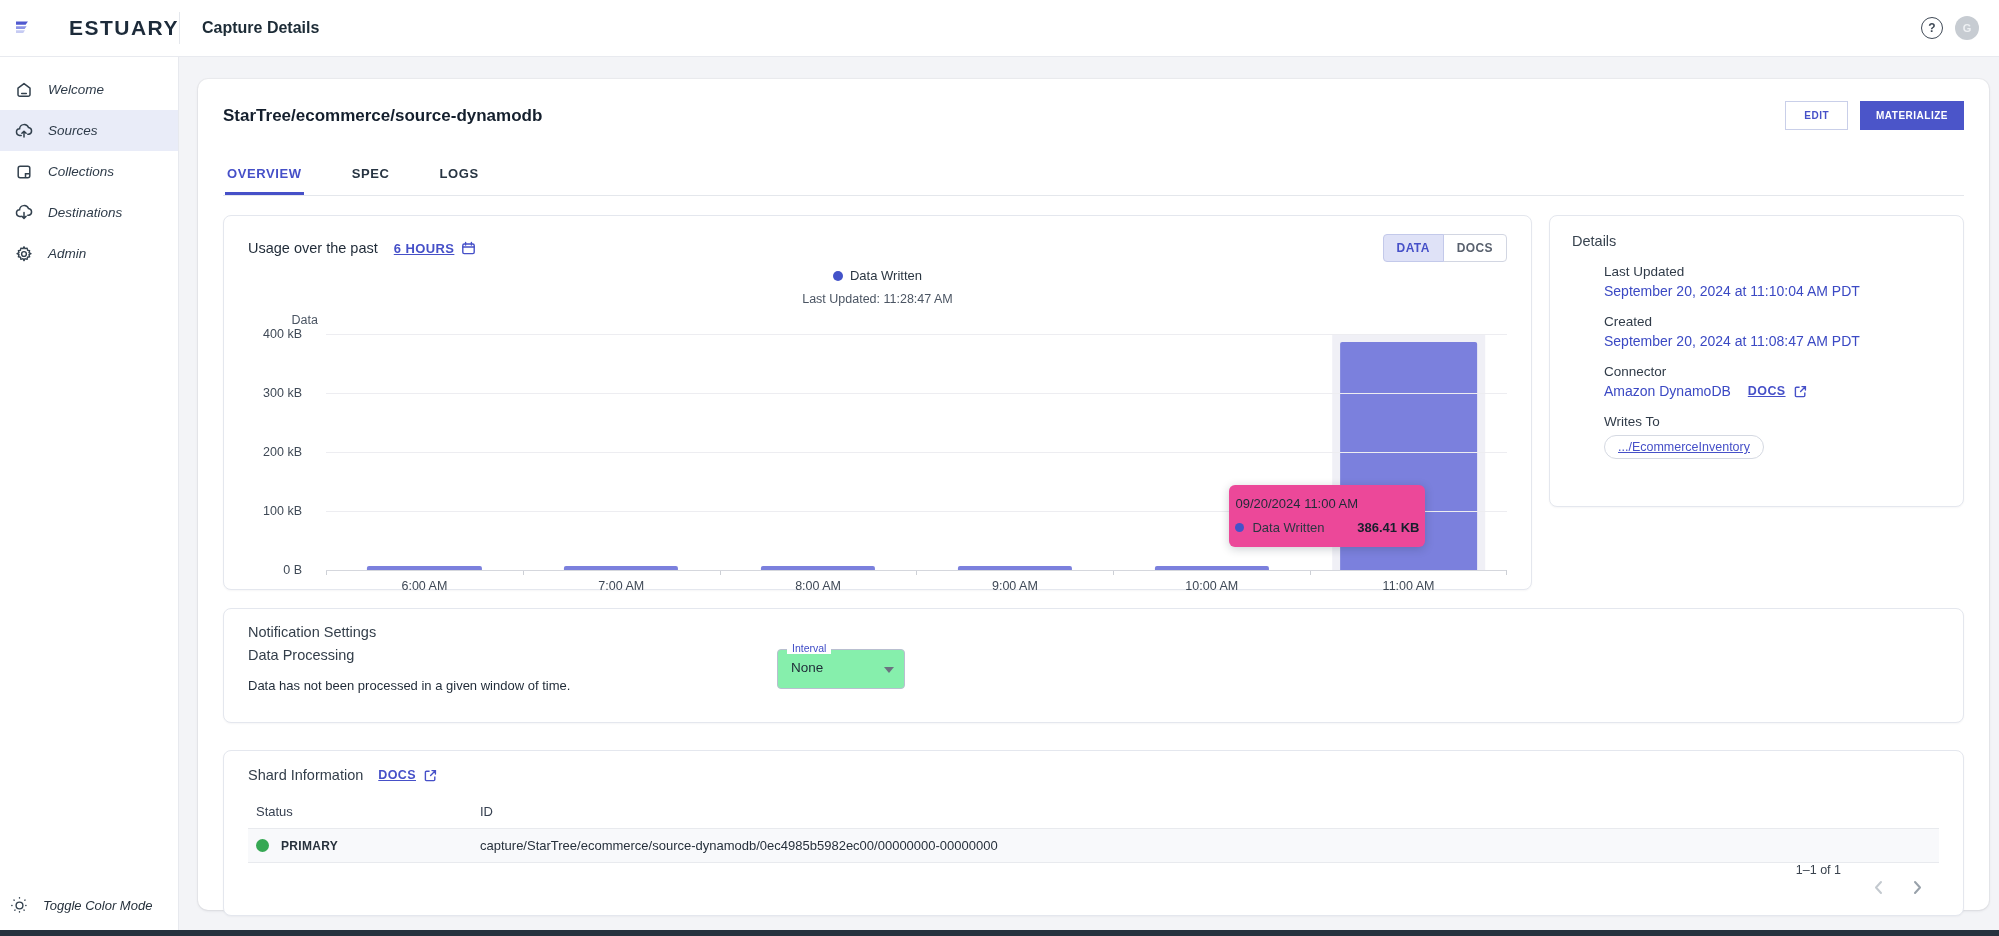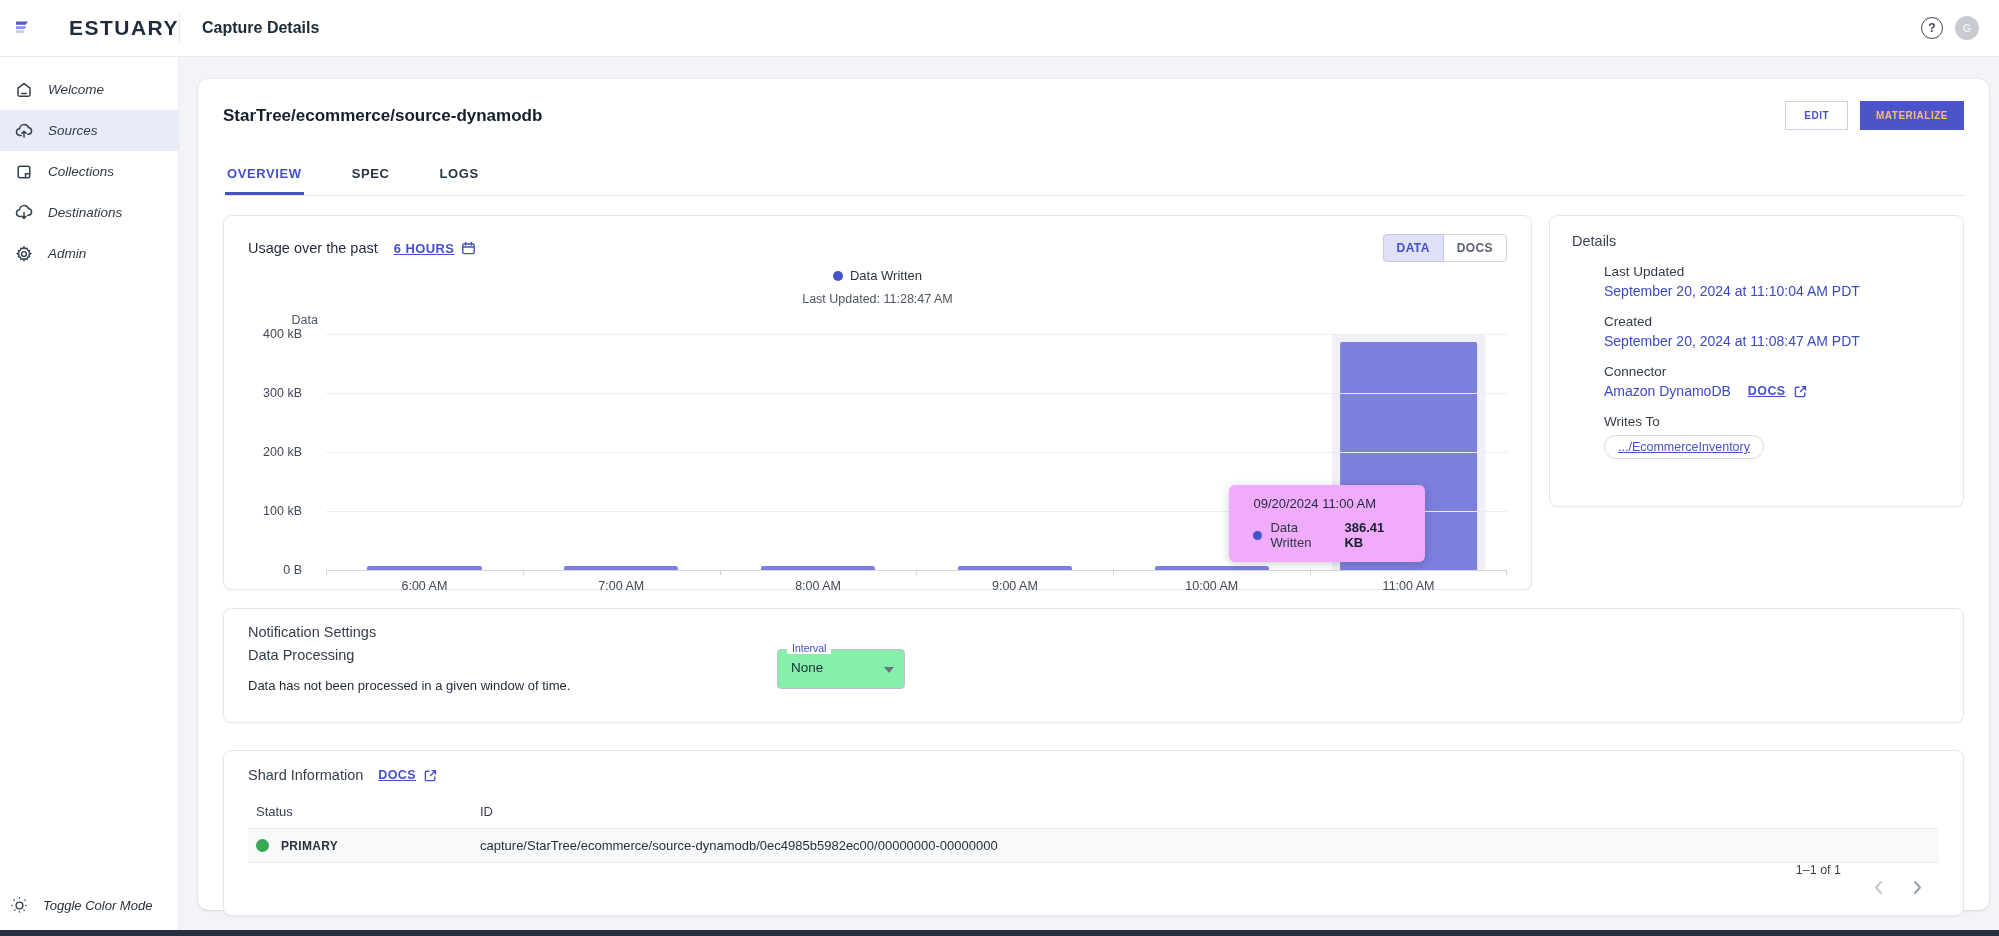--- a/index.html
+++ b/index.html
@@ -39,21 +39,21 @@
     background:#f3f4f7; overflow:hidden; }
   .big-card { margin:21px 10px 0 18px; width:1791px; height:831px;
     background:#fff; border-radius:10px; box-shadow:0 1px 3px rgba(16,24,40,.10), 0 0 0 1px rgba(16,24,40,.03);
     padding:22px 25px; position:relative; }
   .title-row { display:flex; align-items:center; justify-content:space-between; }
   .page-title { font-size:17px; font-weight:700; color:#141f2d; }
   .title-actions { display:flex; gap:12px; }
   .btn { font-family:inherit; font-size:10px; font-weight:700; letter-spacing:.5px;
     border-radius:0; padding:8px 18px; cursor:pointer; }
   .btn-outline { background:#fff; color:#4650c8; border:1px solid #c9cfe9; }
-  .btn-primary { background:#4b55c9; color:#fdba74; border:1px solid #4b55c9; padding:8px 15px; }
+  .btn-primary { background:#4b55c9; color:#ffffff; border:1px solid #4b55c9; padding:8px 15px; }
   .tabs { margin-top:24px; border-bottom:1px solid #e4e7ec; display:flex; gap:46px; padding-left:2px; }
   .tab { font-size:13px; font-weight:700; letter-spacing:.6px; padding:12px 2px 11px;
     color:#273442; border-bottom:3px solid transparent; cursor:pointer; }
   .tab.active { color:#4650c8; border-bottom-color:#4650c8; }
   
   .content-row { margin-top:19px; display:flex; gap:17px; align-items:flex-start; }
   .panel { background:#fff; border:1px solid #e4e7ee; border-radius:8px; box-shadow:0 1px 2px rgba(16,24,40,.04); }
   .chart-card { width:1309px; height:375px; padding:18px 24px 10px; position:relative; }
   .details-card { width:415px; min-height:292px; padding:17px 22px 22px; }
   .notif-card { margin-top:18px; width:1741px; height:115px; padding:15px 24px; position:relative; }
@@ -87,22 +87,22 @@
   .slot { flex:1; position:relative; }
   .slot::after { content:""; position:absolute; bottom:-5px; left:0; width:1px; height:5px; background:#cdd0d6; }
   #plot::after { content:""; position:absolute; bottom:-5px; right:0; width:1px; height:5px; background:#cdd0d6; }
   .band { position:absolute; top:1px; bottom:0; left:50%; transform:translateX(-50%);
     width:78%; background:#f0f0f6; }
   .bar { position:absolute; bottom:0; left:50%; transform:translateX(-50%);
     width:58%; background:#7b80dd; border-radius:2px 2px 0 0; }
   .bar.big { width:70%; }
   #x-axis { display:flex; margin-top:9px; }
   .x-label { flex:1; text-align:center; font-size:12.5px; color:#3f4956; }
-  .tooltip { position:absolute; left:76.5%; top:64%; width:196px; background:#f0abfc;
-    border-radius:6px; box-shadow:0 2px 10px rgba(25,35,50,.22); padding:11px 24px 12px; z-index:5; }
+  .tooltip { position:absolute; left:76.5%; top:64%; width:196px; background:#ec4899;
+    border-radius:6px; box-shadow:0 2px 10px rgba(25,35,50,.22); padding:11px 6px 12px; z-index:5; }
   .tooltip-date { font-size:13px; color:#1f2a37; }
   .tooltip-row { margin-top:9px; display:flex; align-items:center; gap:8px; font-size:13px; color:#2b3642; }
   .tooltip-dot { width:9px; height:9px; border-radius:50%; background:#4353c9; flex:none; }
   .tooltip-val { margin-left:auto; font-weight:800; color:#16202d; }
   
   .details-heading { font-size:14.5px; color:#394450; }
   .detail-block { margin-top:15px; padding-left:32px; }
   .detail-label { font-size:13.5px; color:#303b48; }
   .detail-value { margin-top:4px; font-size:14px; color:#3b49c4; }
   .connector-row { margin-top:4px; display:flex; align-items:center; gap:17px; }

